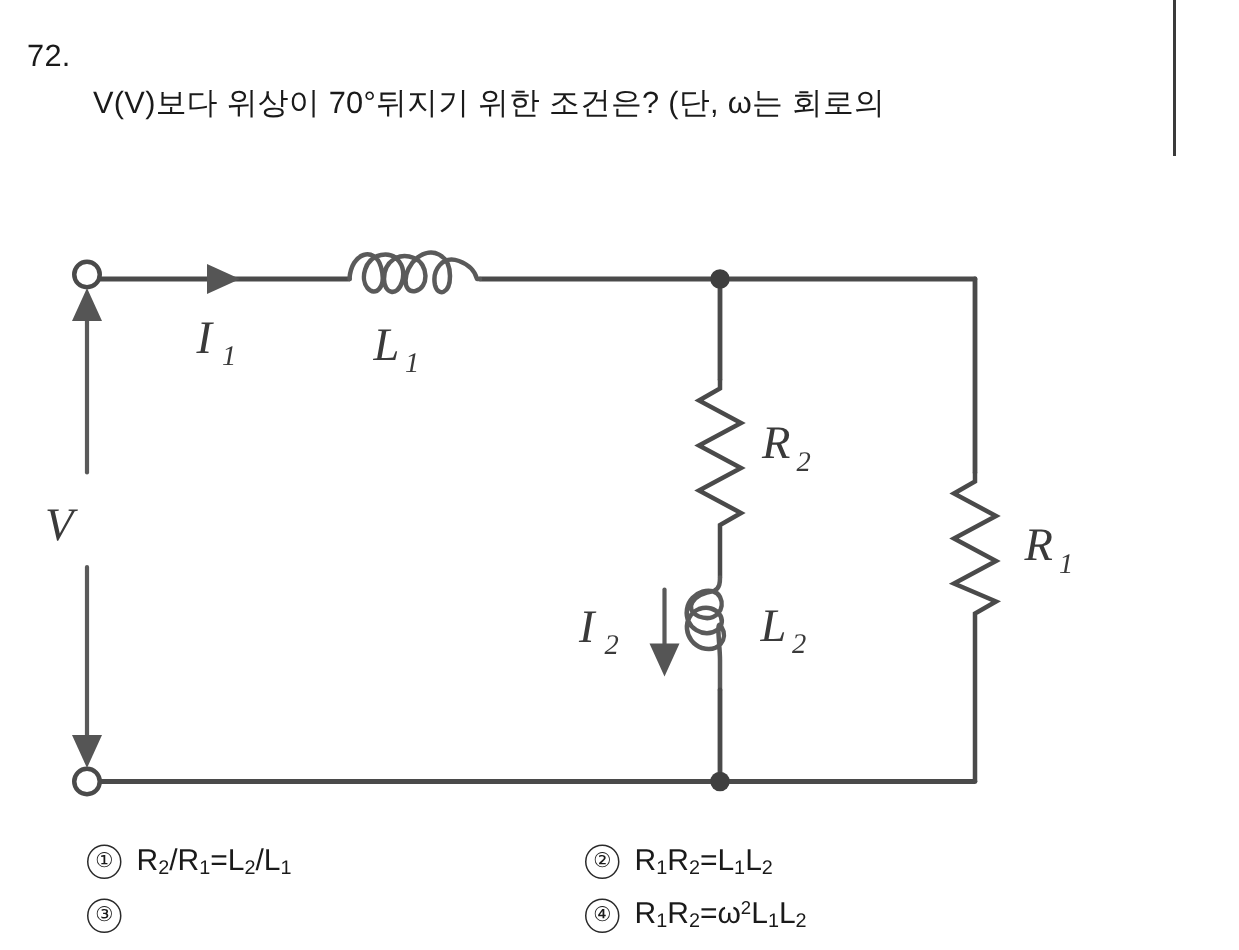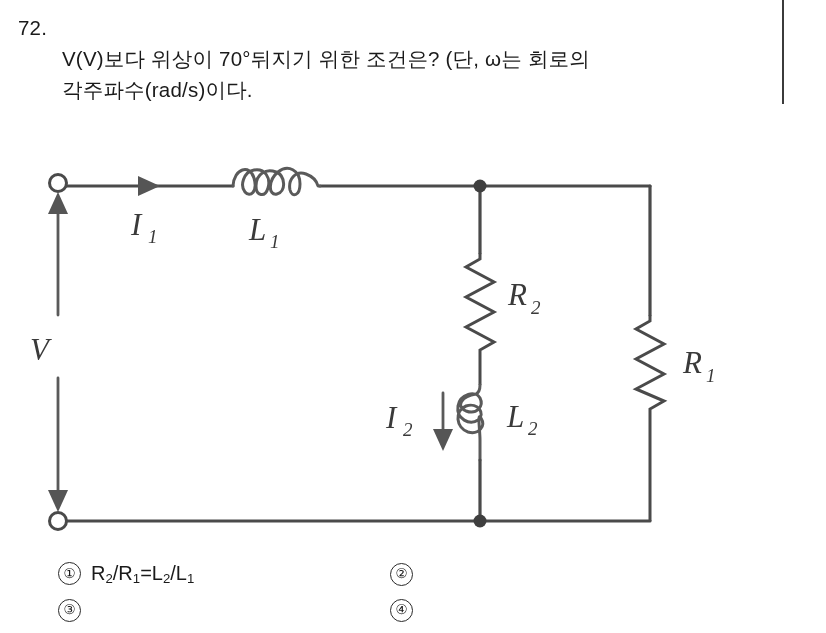--- a/index.html
+++ b/index.html
@@ -13,21 +13,21 @@
     position: relative;
     font-family: "Liberation Sans", sans-serif;
     color: #1a1a1a;
     overflow: hidden;
   }
 
   
   #question-block {
     position: absolute;
     left: 18px;
-    top: 12px;
+    top: 22px;
     width: 745px;
   }
   .q-line {
     display: flex;
     align-items: baseline;
     font-size: 20.5px;
     line-height: 31px;
     letter-spacing: 0.2px;
     white-space: pre;
   }
@@ -157,24 +157,20 @@
 </head>
 <body>
 
 <div id="question-block">
   <div class="q-line">
     <span class="q-number">72.</span>
   </div>
   <div class="q-line">
     <span class="q-indent"></span>
     <span class="q-text">V(V)보다 위상이 70°뒤지기 위한 조건은? (단, ω는 회로의</span>
-  </div>
-  <div class="q-line">
-    <span class="q-indent"></span>
-    <span class="q-text">각주파수(rad/s)이다.</span>
   </div>
 </div>
 
 <div id="page-divider"></div>
 
 <div id="circuit-figure">
 <svg width="760" height="420" viewBox="0 0 760 420" xmlns="http://www.w3.org/2000/svg">
 
   <path class="wire" d="M 66 56 L 233 56"></path>
   <path class="wire" d="M 320 56 L 480 56"></path>
@@ -265,23 +261,25 @@
 </div>
 
 <div id="choices">
   <div class="choice-row">
     <div class="choice col1">
       <span class="circ-num">①</span>
       <span class="choice-text">R<sub>2</sub>/R<sub>1</sub>=L<sub>2</sub>/L<sub>1</sub></span>
     </div>
     <div class="choice col2">
       <span class="circ-num">②</span>
+      <span class="choice-text">R<sub>1</sub>R<sub>2</sub>=L<sub>1</sub>L<sub>2</sub></span>
     </div>
   </div>
   <div class="choice-row">
     <div class="choice col1">
       <span class="circ-num">③</span>
     </div>
     <div class="choice col2">
       <span class="circ-num">④</span>
+      <span class="choice-text">R<sub>1</sub>R<sub>2</sub>=ω<sup>2</sup>L<sub>1</sub>L<sub>2</sub></span>
     </div>
   </div>
 </div>
 
 </body></html>

